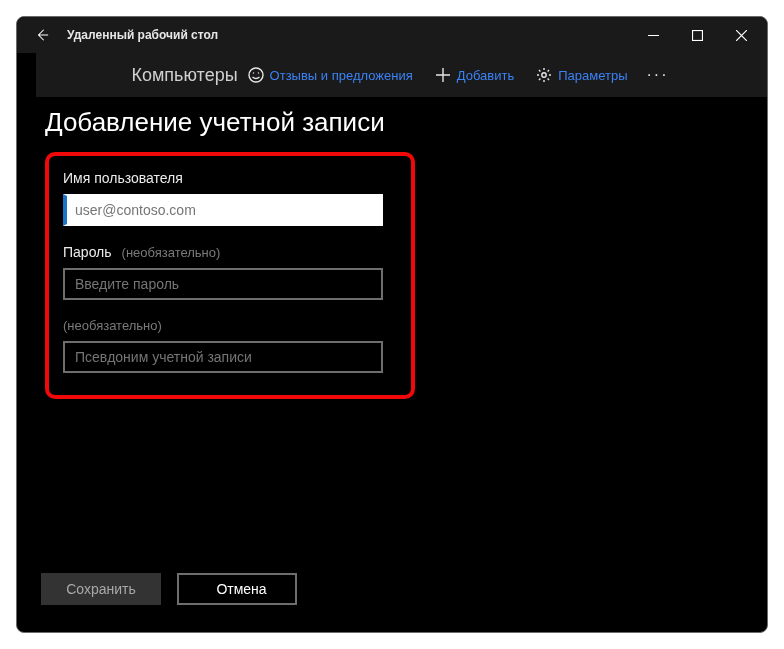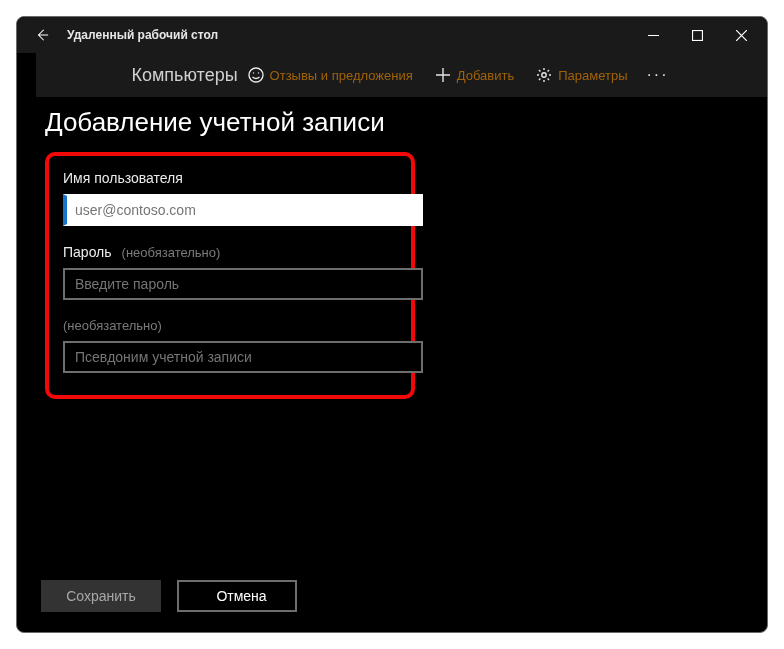--- a/index.html
+++ b/index.html
@@ -23,48 +23,48 @@
   .win-ctrl svg { width: 11px; height: 11px; stroke: #fff; fill: none; stroke-width: 1.2; }
   
   .cmdbar {
     height: 44px; background: #1a1a1a; display: flex; align-items: center;
     justify-content: center; padding: 0 8px 0 12px; margin-left: 19px;
   }
   .cmd-left { font-size: 18px; color: #d0d0d0; font-weight: 400; }
   .cmd-right { display: flex; align-items: center; gap: 2px; }
   .cmd-item {
     display: flex; align-items: center; gap: 6px; padding: 6px 10px;
-    font-size: 13px; color: #a16207;
+    font-size: 13px; color: #3b82f6;
   }
   .cmd-item svg { width: 16px; height: 16px; stroke: #e6e6e6; fill: none; stroke-width: 1.4; }
   .cmd-more { width: 36px; height: 32px; display: flex; align-items: center; justify-content: center; font-size: 16px; color: #e6e6e6; letter-spacing: 2px; }
   
   .content { position: absolute; left: 0; right: 0; top: 80px; bottom: 0; padding: 0 28px; }
   .page-title { font-size: 26px; font-weight: 300; color: #fff; margin: 10px 0 14px 0; }
   .highlight-box {
     border: 4px solid #f10808; border-radius: 10px;
     padding: 10px 14px 22px 14px; width: 370px;
   }
   .field { margin-top: 4px; margin-bottom: 18px; }
   .field:last-child { margin-bottom: 0; }
   .label-row { display: flex; align-items: flex-end; gap: 10px; margin-bottom: 8px; font-size: 14px; }
   .label-main { color: #ececec; }
   .label-opt { color: #7a7a7a; font-size: 13px; }
   .input {
-    width: 360px; height: 32px; border: 2px solid #6e6e6e; background: #000;
+    width: 320px; height: 32px; border: 2px solid #6e6e6e; background: #000;
     color: #8a8a8a; font-size: 14px; padding: 0 10px; display: flex; align-items: center;
     font-family: inherit;
   }
   .input.focused {
     background: #fff; color: #5f5f5f; border: 2px solid #fff;
     border-left: 4px solid #1a73c9; padding-left: 8px;
   }
   
   .footer {
-    position: absolute; left: 24px; bottom: 20px; display: flex; gap: 16px;
+    position: absolute; left: 24px; bottom: 27px; display: flex; gap: 16px;
   }
   .btn {
     width: 120px; height: 32px; display: flex; align-items: center; justify-content: center;
     font-size: 14px; font-family: inherit;
   }
   .btn.primary { background: #333; color: #a8a8a8; }
   .btn.secondary { background: #000; color: #fff; border: 2px solid #6e6e6e; padding-left: 9px; }
 </style>
 </head>
 <body>

